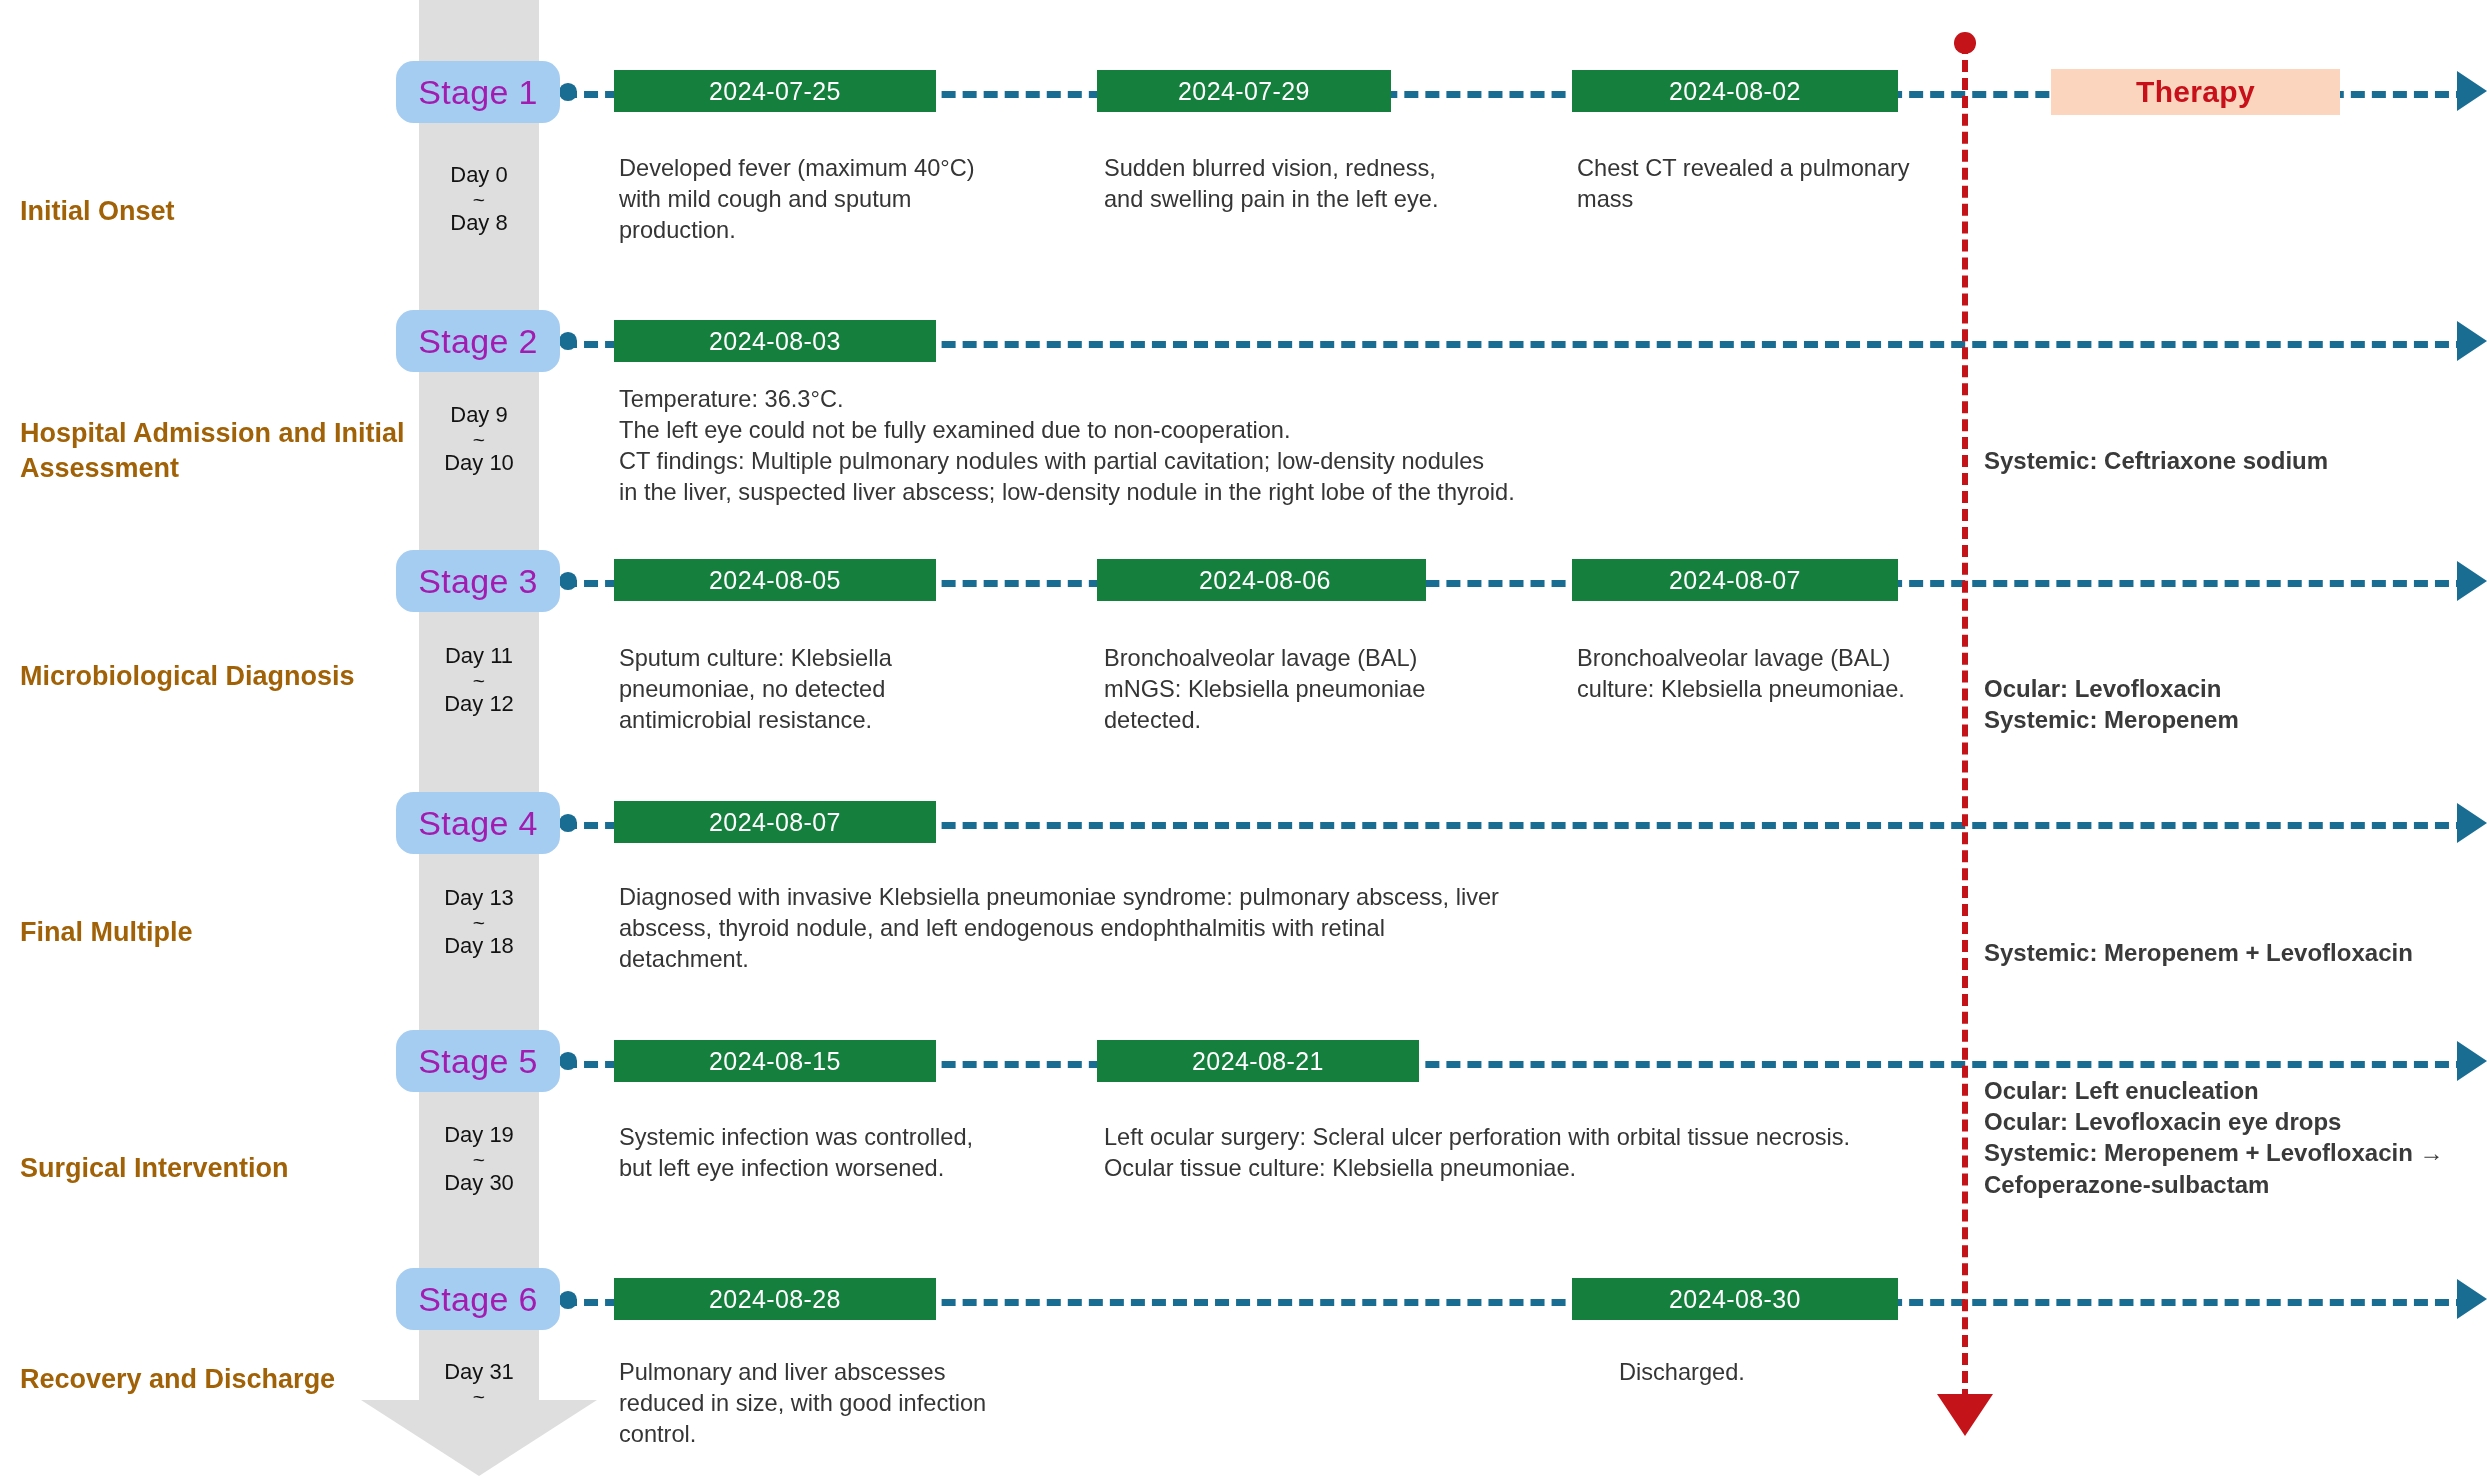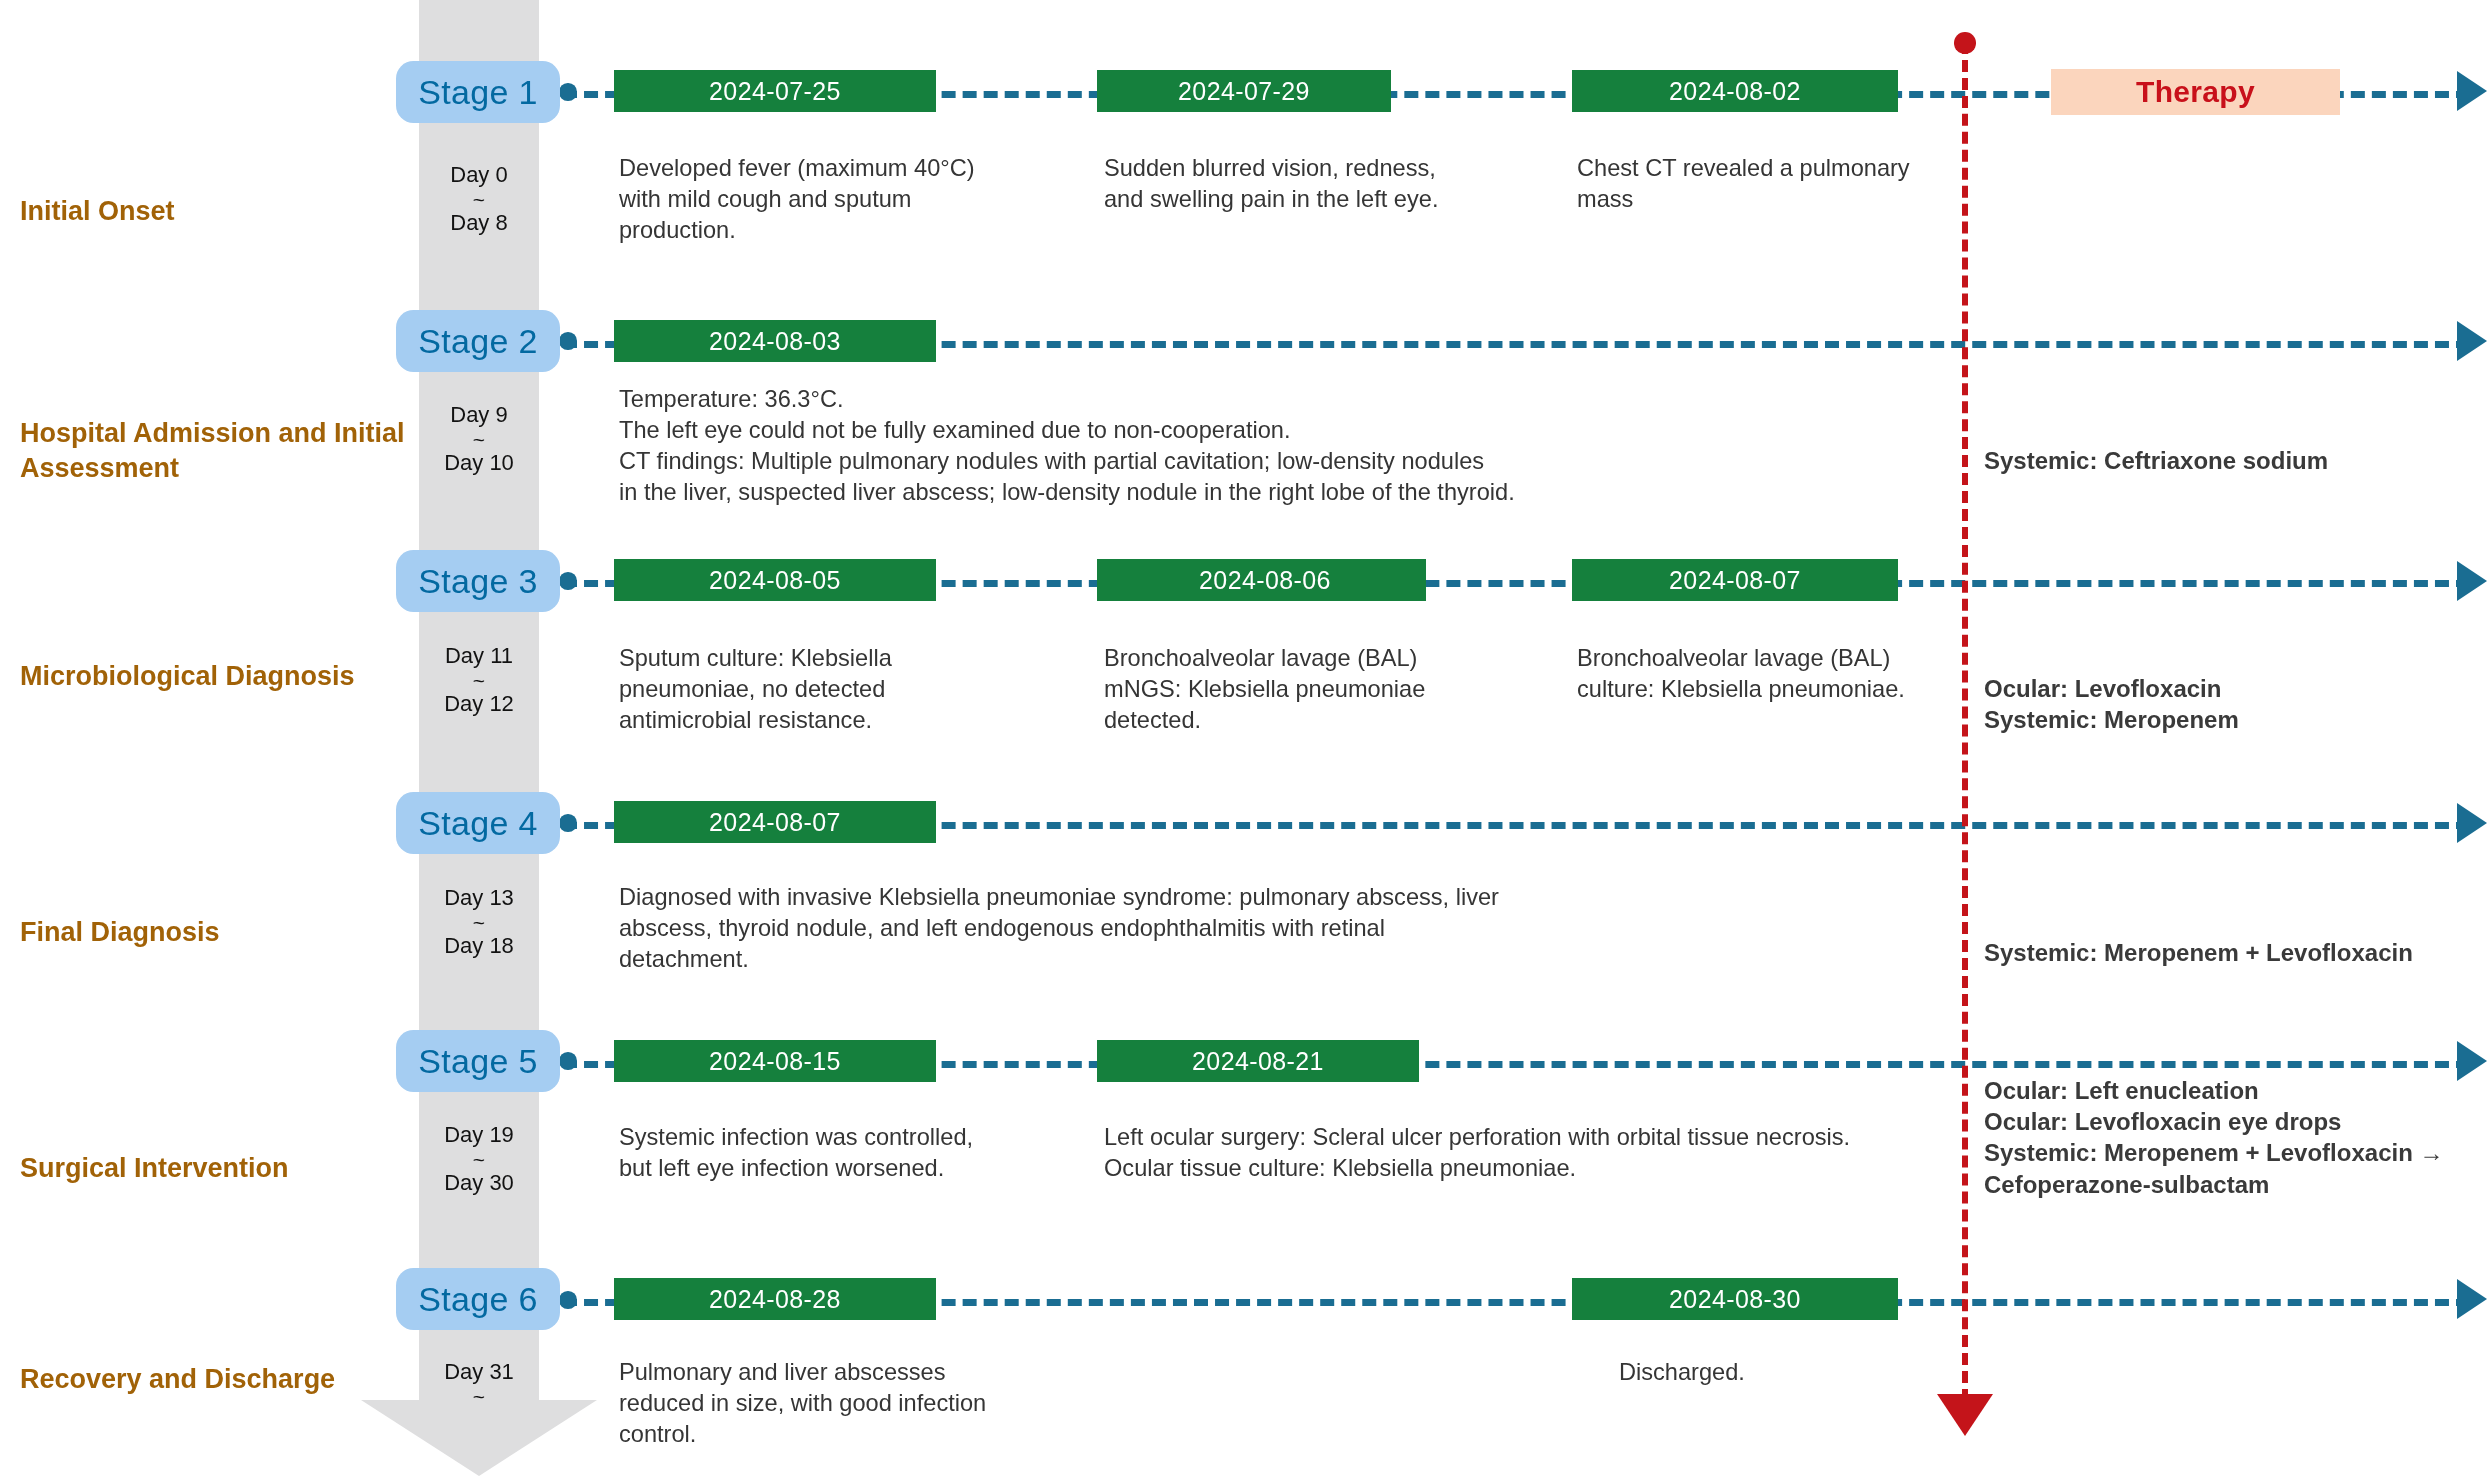--- a/index.html
+++ b/index.html
@@ -32,21 +32,21 @@
   .stage-pill{
     position:absolute;
     left:396px;
     width:164px;height:62px;
     background:#a5cdf2;
     border-radius:17.5px;
     box-sizing:border-box;
     display:flex;align-items:center;justify-content:center;
   }
   .stage-pill span{
-    color:#0369a1;
+    color:#a21caf;
     font-size:34px;
     font-weight:400;
     letter-spacing:0.3px;
     line-height:1;
     white-space:nowrap;
   }
 
   
   .day-range{
     position:absolute;
@@ -261,21 +261,21 @@
   <div class="tl-arrow" style="top:803px;"></div>
 
   <div class="stage-pill" style="top:792px;">
     <span>Stage 4</span>
   </div>
   <div class="day-range" style="top:885px;">
     <span>Day 13</span>
     <span class="tilde">~</span>
     <span>Day 18</span>
   </div>
-  <div class="stage-label" style="top:915px;">Final Diagnosis</div>
+  <div class="stage-label" style="top:915px;">Final Multiple</div>
 
   <div class="date-chip" style="left:614px; width:322px; top:801px;">
     <span>2024-08-07</span>
     </div>
   <div class="event-text" style="left:619px; width:888px; top:882px;">Diagnosed with invasive Klebsiella pneumoniae syndrome: pulmonary abscess, liver abscess, thyroid nodule, and left endogenous endophthalmitis with retinal detachment.</div>
 
   <div class="therapy-text" style="left:1984px; width:471px; top:903px; white-space:pre-line;margin-top:34px;">Systemic: Meropenem + Levofloxacin</div>
 
   <div class="tl-line" style="top:1061px;"></div>
   <div class="tl-dot" style="top:1052px;"></div>

